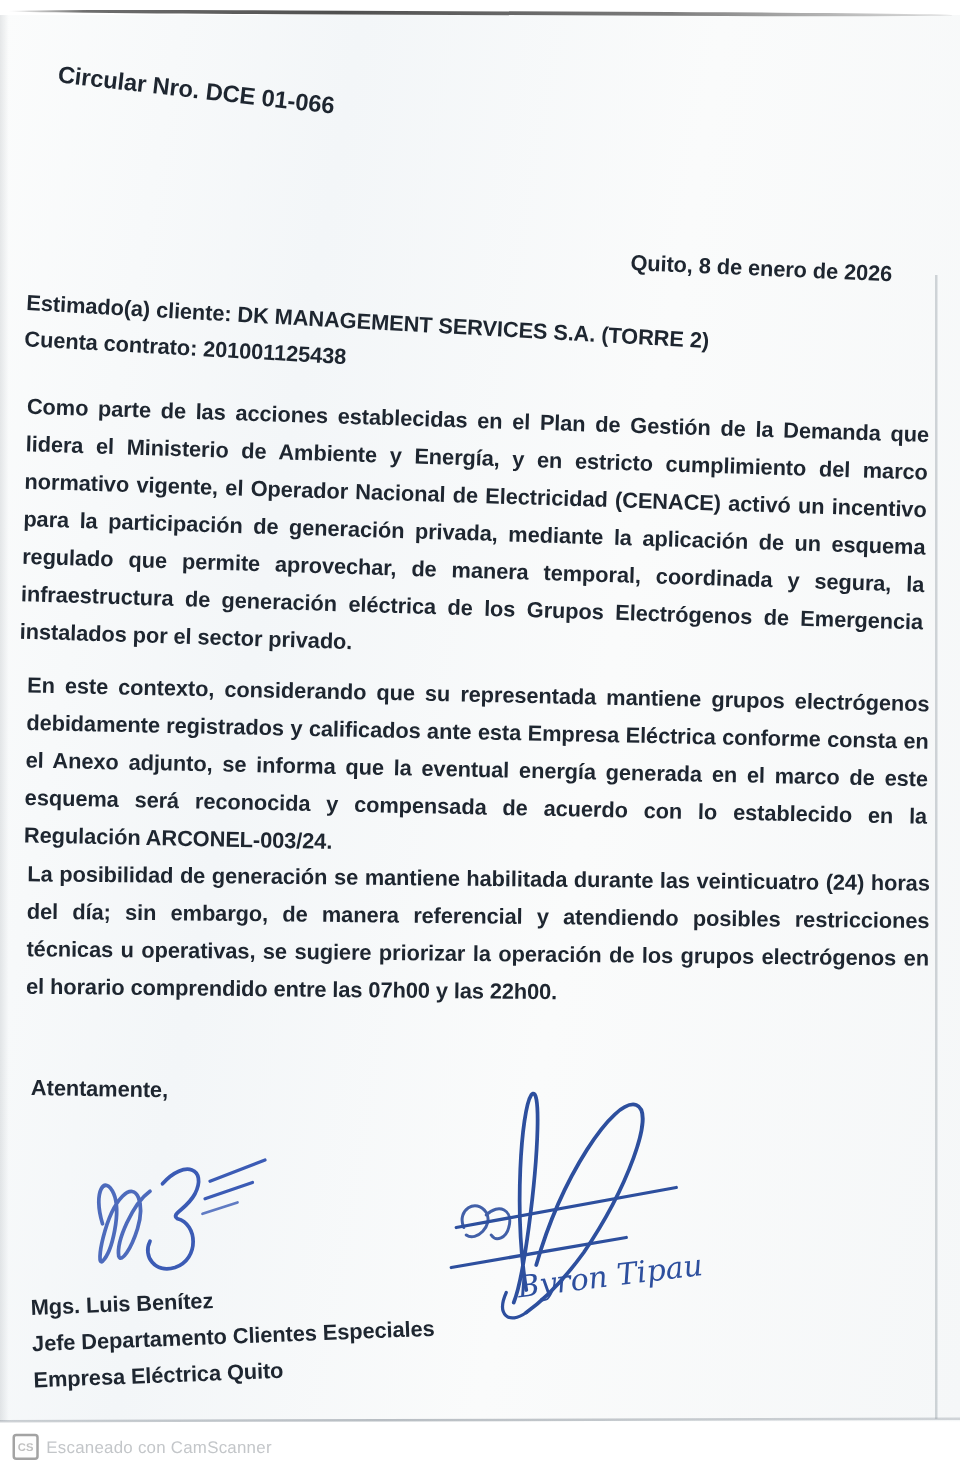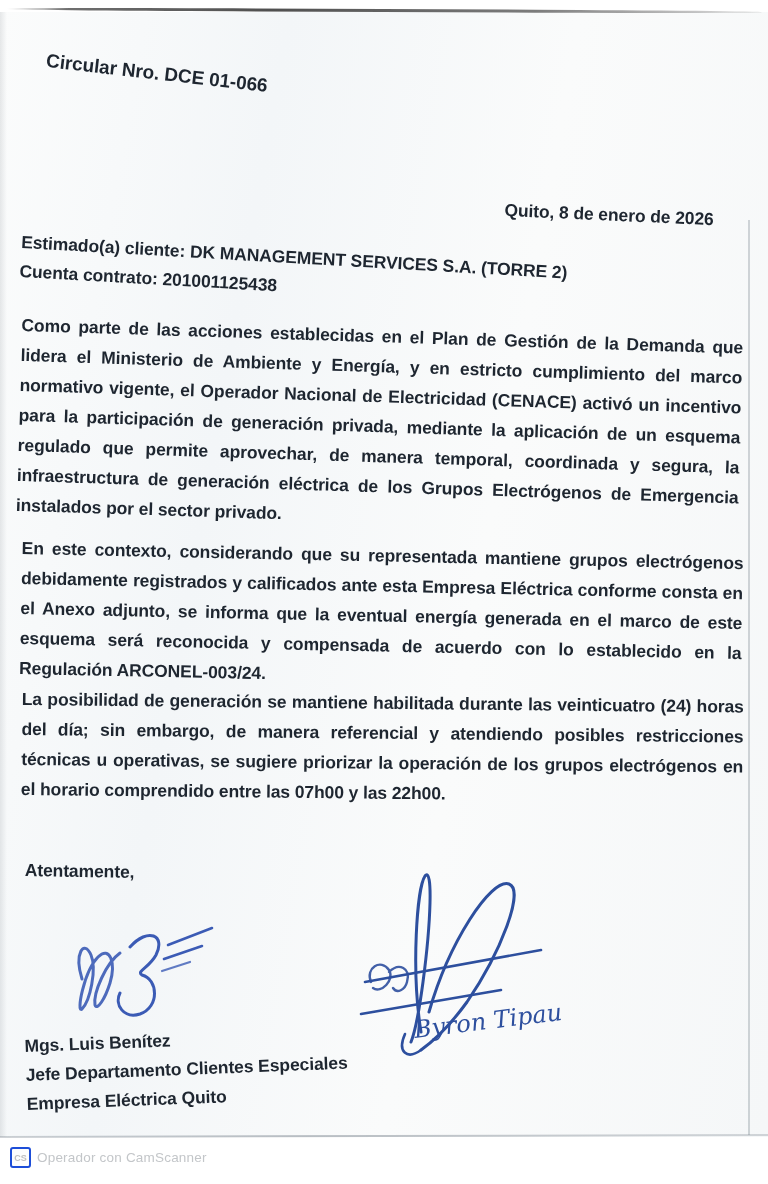--- a/index.html
+++ b/index.html
@@ -38,21 +38,21 @@
     transform-origin:left top;
   }
   .para{
     width:722px;font-size:17.5px;line-height:30px;text-align:justify;
   }
   .hline{font-size:17.5px;line-height:29px;white-space:nowrap;}
   .sig{position:absolute;}
   .sig svg{display:block;}
   .footer-badge{
     position:absolute;left:10px;top:1147px;width:17px;height:17px;
-    border:2px solid #1d4ed8;border-radius:3px;
+    border:2px solid #a3a3a3;border-radius:3px;
     color:#bfbfbf;font-size:9px;font-weight:700;
     display:flex;align-items:center;justify-content:center;
     background:#fdfdfd;
   }
   .footer-text{
     position:absolute;left:37px;top:1150px;
     color:#c3c6c9;font-size:13.5px;font-weight:400;letter-spacing:.2px;
   }
 </style>
 </head>
@@ -104,14 +104,14 @@
     </svg>
   </div>
 
   <div class="txt" style="left:24px;top:1032px;transform:rotate(-2.2deg);line-height:28px;">
     <div class="hline">Mgs. Luis Benítez</div>
     <div class="hline">Jefe Departamento Clientes Especiales</div>
     <div class="hline">Empresa Eléctrica Quito</div>
   </div>
 
   <div class="footer-badge">CS</div>
-  <div class="footer-text">Operador con CamScanner</div>
+  <div class="footer-text">Escaneado con CamScanner</div>
 </div>
 
 </body></html>

